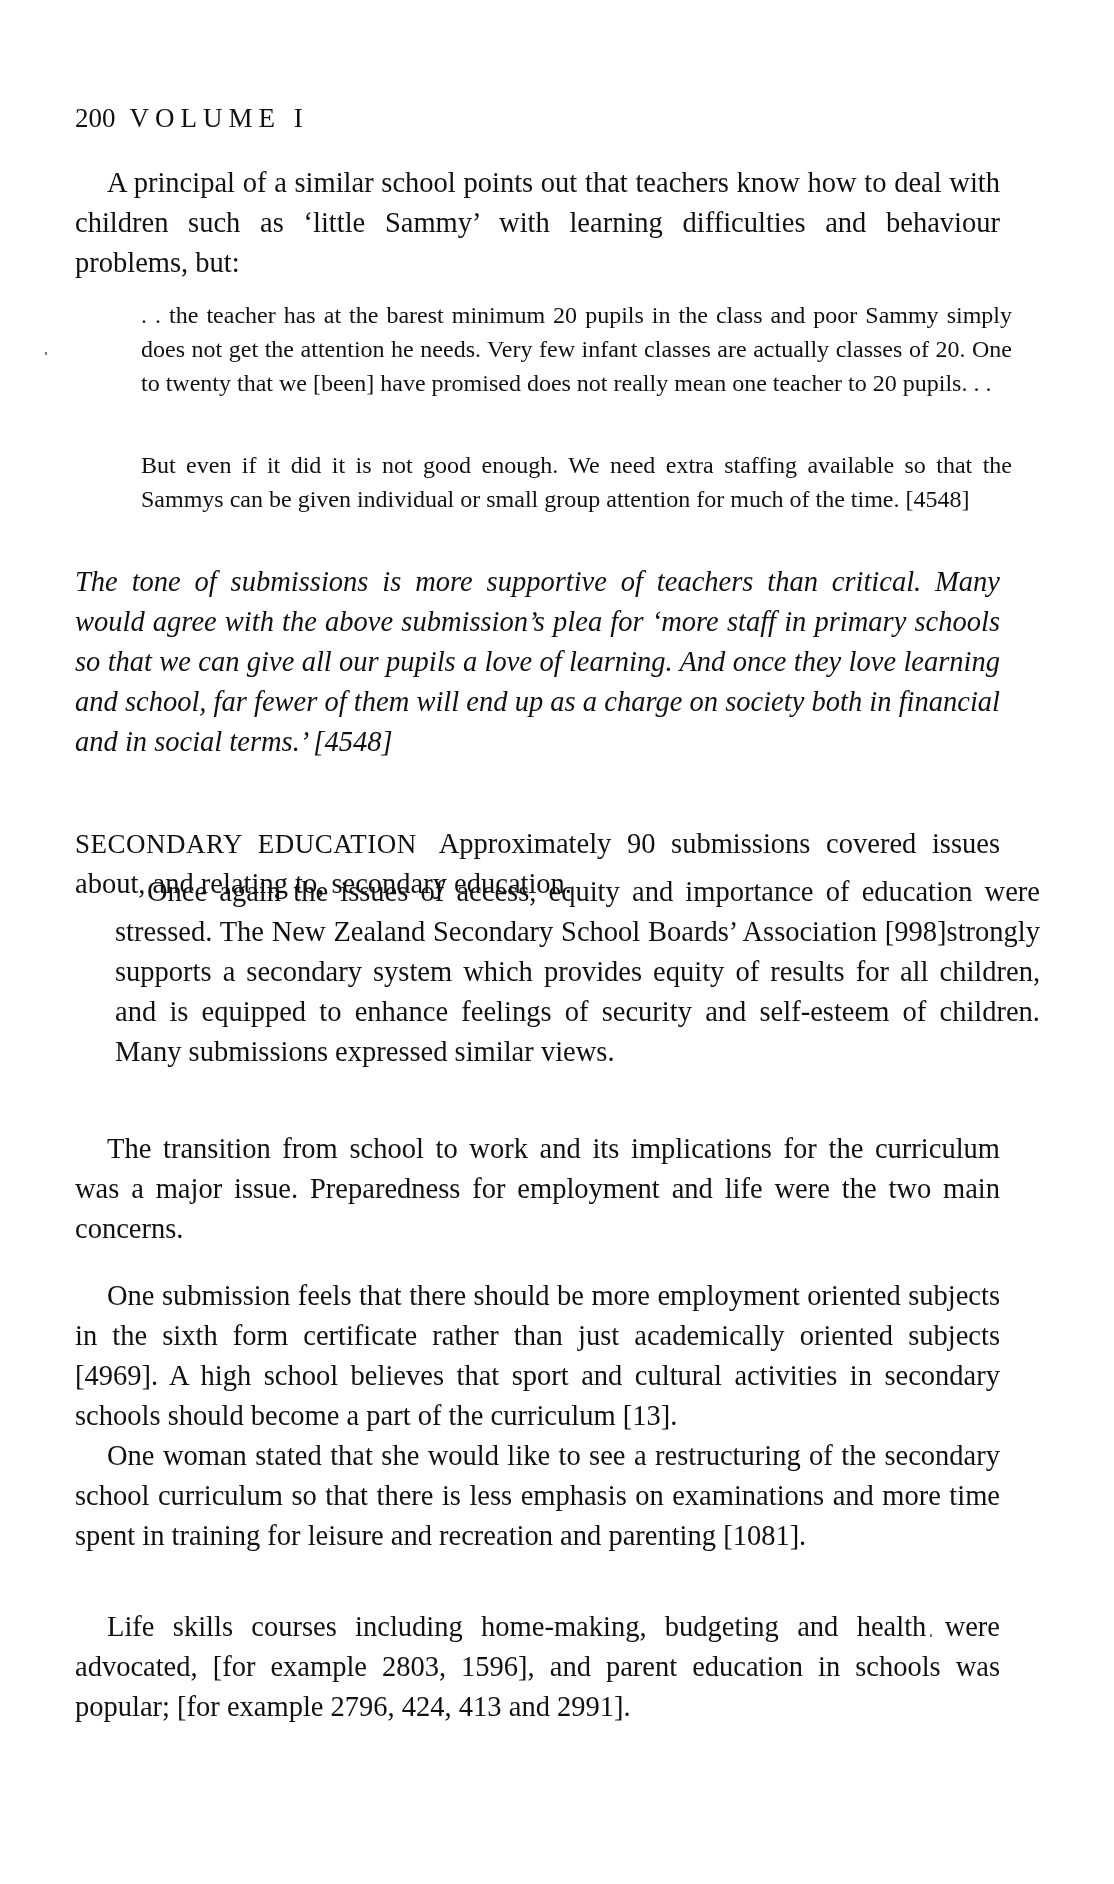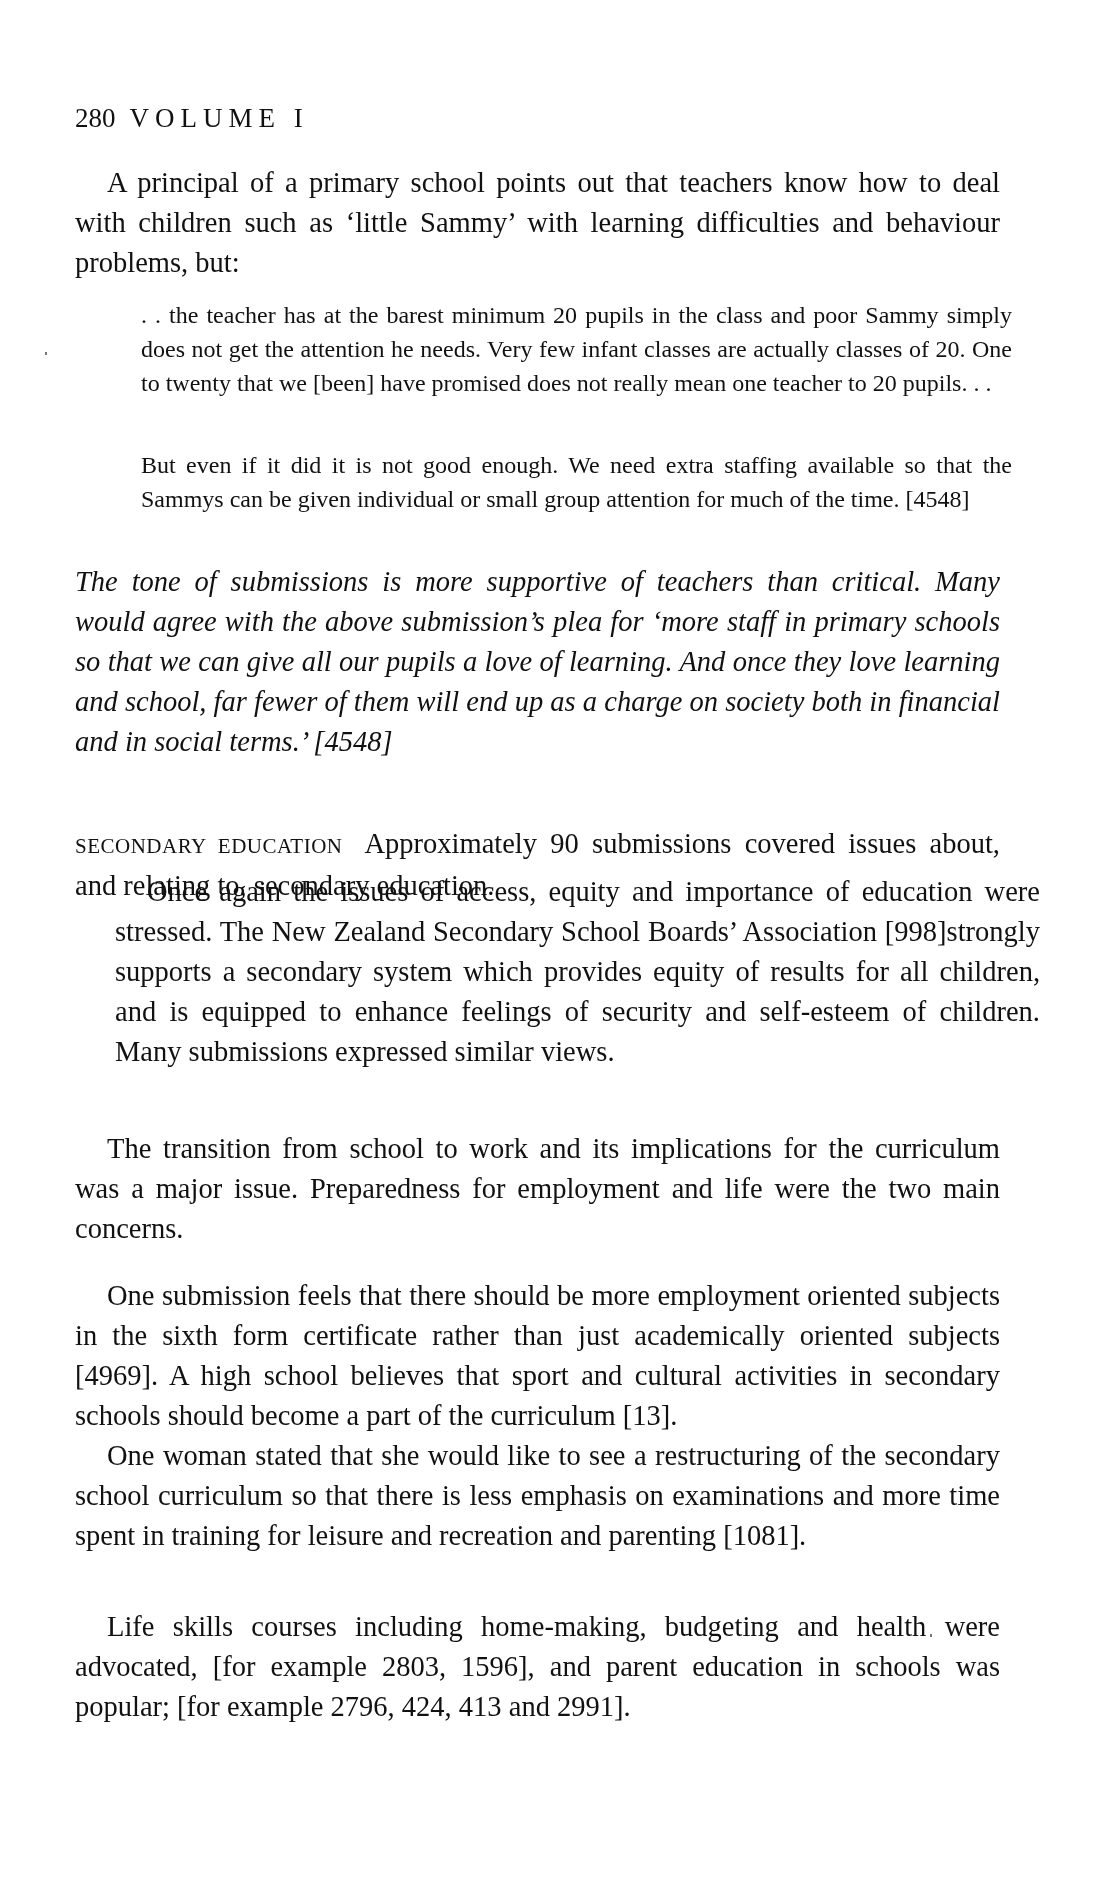--- a/index.html
+++ b/index.html
@@ -19,33 +19,33 @@
     font-size: 28.5px; line-height: 40px;
     text-align: justify; margin: 0;
     hyphens: manual;
   }
   .indent { text-indent: 32px; }
   .quote {
     position: absolute; left: 54px; width: 871px;
     font-size: 24px; line-height: 34px;
     text-align: justify; margin: 12px;
   }
-  .smallcaps { font-size: 21px; letter-spacing: 0.5px; margin-right: 22px; }
+  .smallcaps { font-size: 27px; letter-spacing: 0.5px; margin-right: 22px; }
   .stray-mark { position: absolute; width: 2px; height: 3px; background: #777; }
 </style>
 </head>
 <body>
 
 <div class="page">
 
   <div class="running-head">
-    <span>280</span><span class="vol">VOLUME I</span>
+    <span>200</span><span class="vol">VOLUME I</span>
   </div>
 
-  <p class="para indent" style="top:163px;">A principal of a primary school points out that teachers know how to deal with children such as ‘little Sammy’ with learning difficulties and behaviour problems, but:</p>
+  <p class="para indent" style="top:163px;">A principal of a similar school points out that teachers know how to deal with children such as ‘little Sammy’ with learning difficulties and behaviour problems, but:</p>
 
   <p class="quote" style="top:286px;">. . the teacher has at the barest minimum 20 pupils in the class and poor Sammy simply does not get the attention he needs. Very few infant classes are actually classes of 20. One to twenty that we [been] have promised does not really mean one teacher to 20 pupils. . .</p>
 
   <p class="quote" style="top:436px;">But even if it did it is not good enough. We need extra staffing available so that the Sammys can be given individual or small group attention for much of the time. [4548]</p>
 
   <p class="para" style="top:562px;font-style:italic;">The tone of submissions is more supportive of teachers than critical. Many would agree with the above submission’s plea for ‘more staff in primary schools so that we can give all our pupils a love of learning. And once they love learning and school, far fewer of them will end up as a charge on society both in financial and in social terms.’ [4548]</p>
 
   <p class="para" style="top:824px;"><span class="smallcaps">SECONDARY EDUCATION</span><span>Approximately 90 submissions covered issues about, and relating to, secondary education.</span></p>
 
   <p class="para indent" style="top:872px;margin-left:40px;">Once again the issues of access, equity and importance of education were stressed. The New Zealand Secondary School Boards’ Association [998]strongly supports a secondary system which provides equity of results for all children, and is equipped to enhance feelings of security and self-esteem of children. Many submissions expressed similar views.</p>

